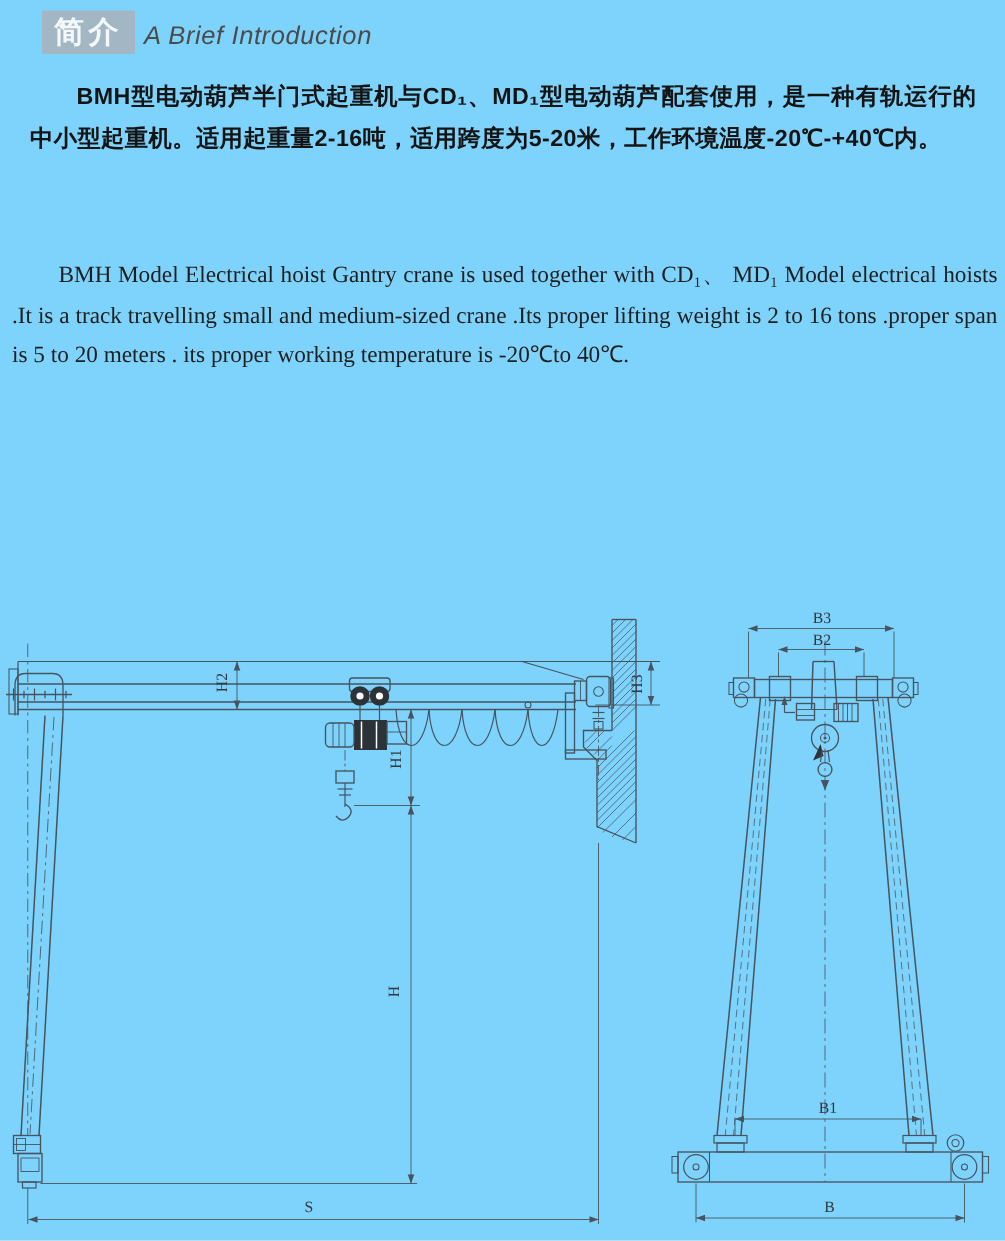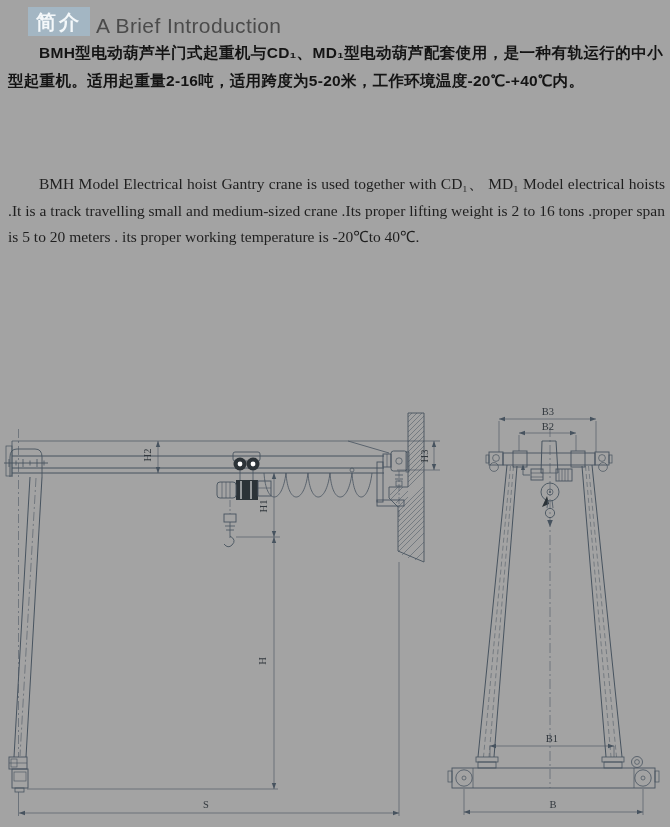--- a/index.html
+++ b/index.html
@@ -1,35 +1,36 @@
 <!DOCTYPE html>
 <html><head>
 <meta charset="utf-8">
 <style>
   html,body{margin:0;padding:0;background:#e8e8e8;}
   .page{
     position:relative;width:670px;height:827px;margin:0 auto;
-    background:#a3a3a3;overflow:hidden;
+    background:#7dd3fc;overflow:hidden;
     font-family:"Liberation Sans",sans-serif;
   }
   .badge{
     position:absolute;left:28px;top:7px;width:62px;height:29px;
     color:#f4f8fa;font-size:20px;font-weight:700;line-height:30px;
     text-align:center;letter-spacing:3px;
   }
   .hdr-title{
-    position:absolute;left:96px;top:14px;font-size:21px;color:#4b4b4b;
+    position:absolute;left:96px;top:14px;font-size:17px;color:#4b4b4b;
     letter-spacing:0.4px;
+    font-style:italic;
   }
   .cn-block{
     position:absolute;left:8px;top:39px;width:655px;
     font-size:15.5px;font-weight:700;line-height:27.5px;color:#141414;
     text-align:justify;letter-spacing:0.3px;
   }
-  .cn-block p{margin:0;text-indent:2em;}
+  .cn-block p{margin:12px;text-indent:2em;}
   .en-block{
     position:absolute;left:8px;top:171px;width:657px;
     font-family:"Liberation Serif",serif;
     font-size:15.5px;line-height:26.5px;color:#1f1f1f;text-align:justify;
   }
   .en-block p{margin:0;text-indent:2em;}
   svg text{
     font-family:"Liberation Serif",serif;font-size:10.5px;fill:#32383e;
   }
 </style>

